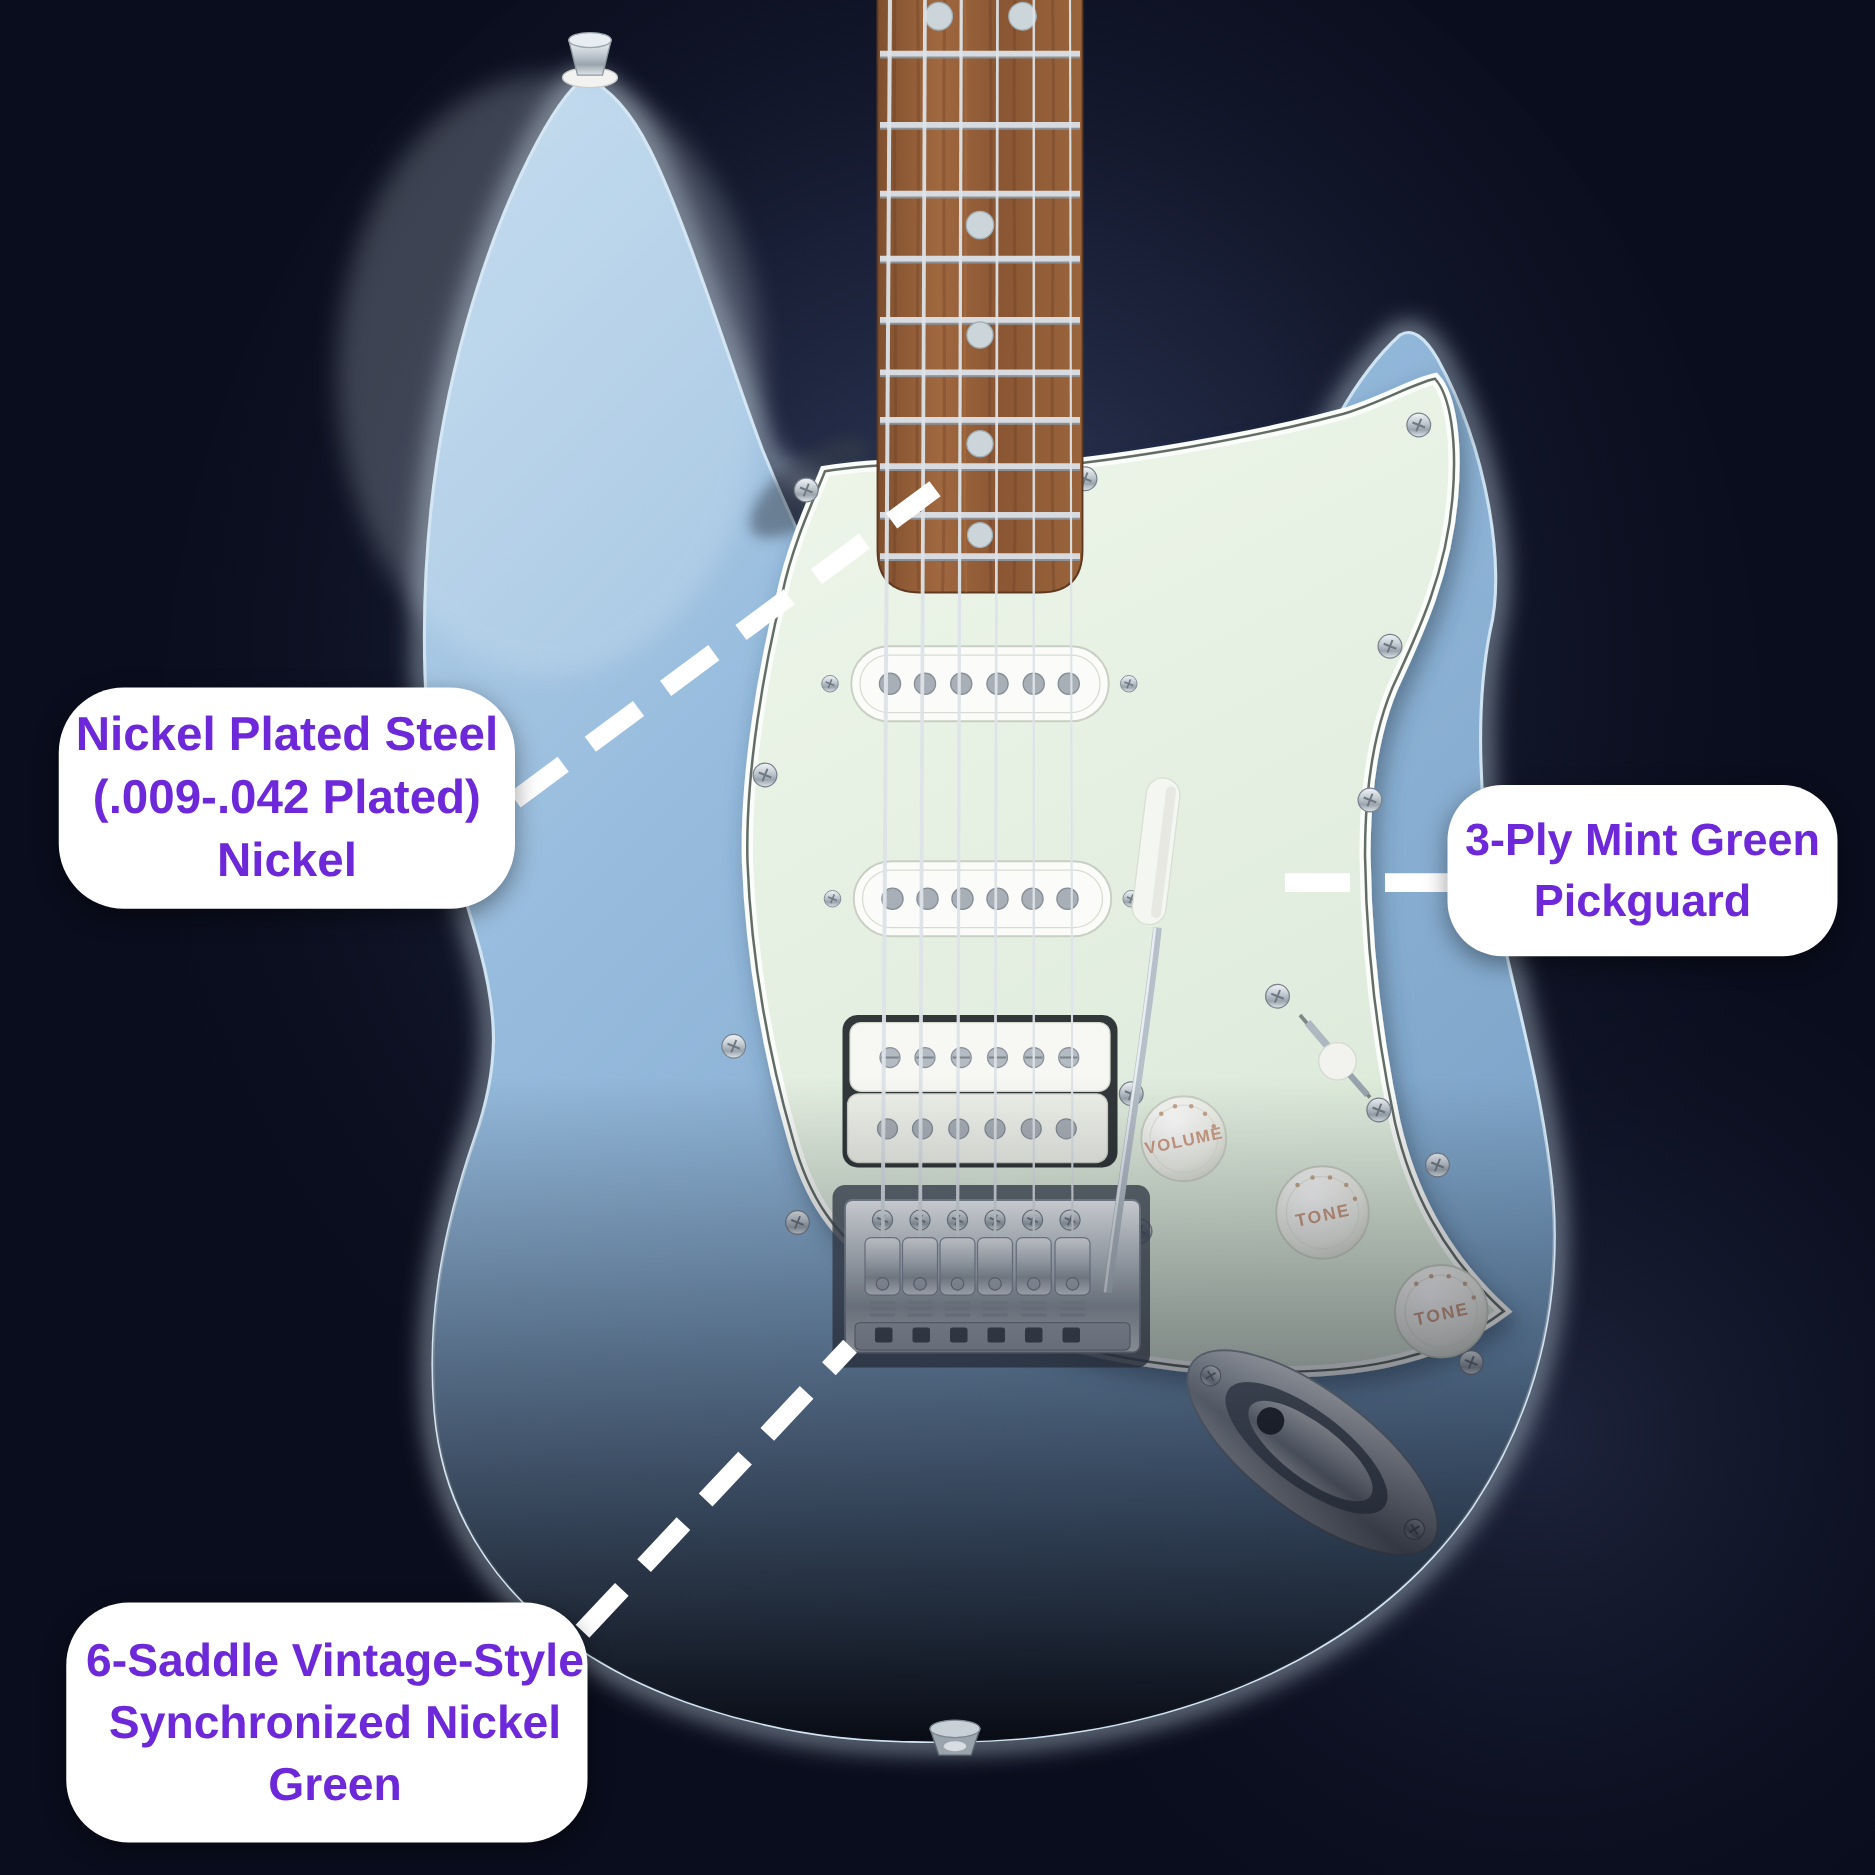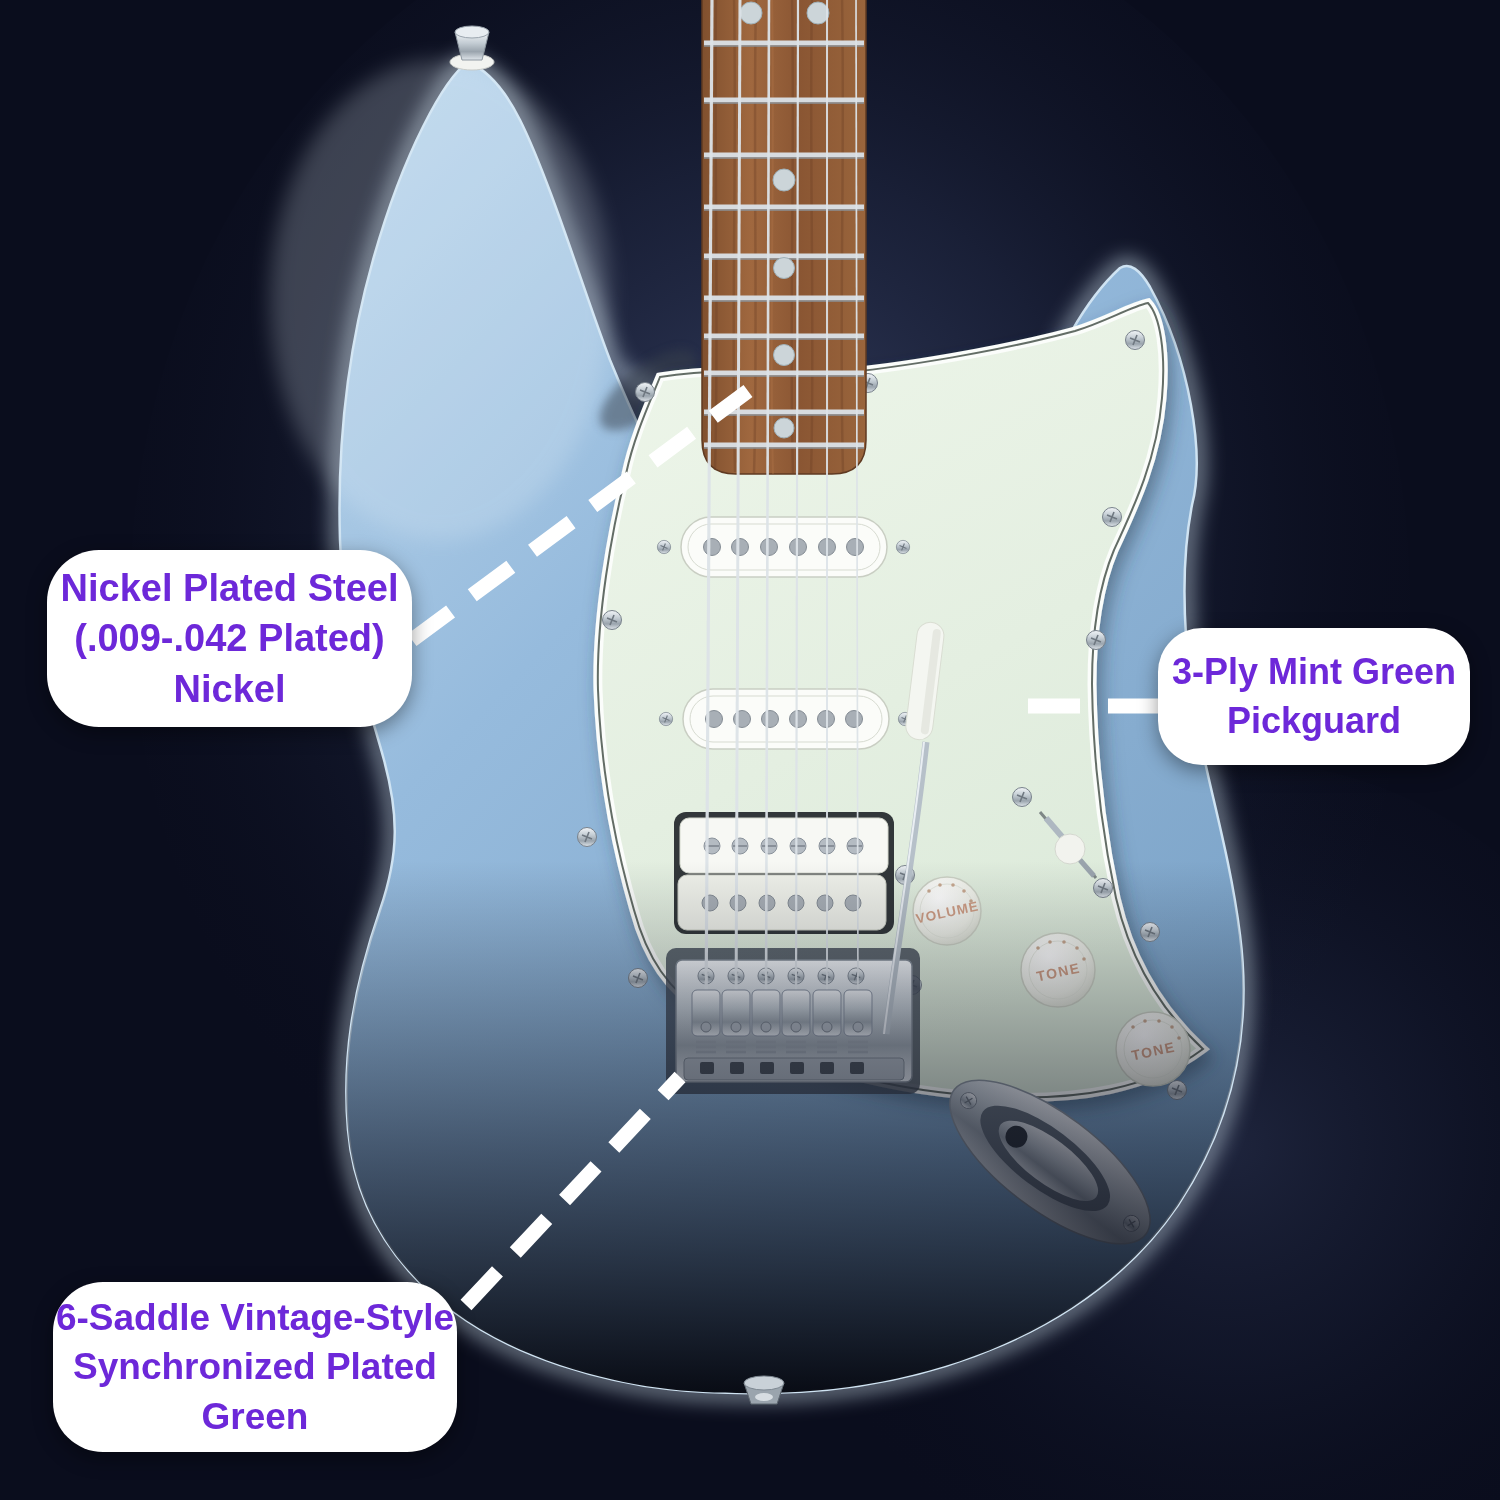--- a/index.html
+++ b/index.html
@@ -8,22 +8,22 @@
   .stage svg{position:absolute;left:0;top:0;}
   .callout{position:absolute;background:#ffffff;color:#6d28d9;
            display:flex;flex-direction:column;justify-content:center;align-items:center;
            font-weight:700;text-align:center;
            box-shadow:0 6px 20px rgba(0,0,0,0.4);}
   .callout .line{display:block;white-space:nowrap;}
   .co-strings{left:47px;top:550px;width:365px;height:177px;border-radius:52px;
               font-size:38px;line-height:1.32;}
   .co-pickguard{left:1158px;top:628px;width:312px;height:137px;border-radius:44px;
               font-size:36px;line-height:1.34;}
-  .co-bridge{left:53px;top:1282px;width:404px;height:170px;border-radius:50px;
-              font-size:37px;line-height:1.34;}
+  .co-bridge{left:53px;top:1282px;width:404px;height:192px;border-radius:50px;
+              font-size:37px;line-height:1.34;padding-left:13px;}
   svg text.knob-label{font-family:"Liberation Sans",sans-serif;font-weight:700;}
 </style>
 </head>
 <body>
 
 <div class="stage">
 <svg width="1500" height="1500" viewBox="0 0 1500 1500">
   <defs>
     <radialGradient id="glowGrad" cx="0.5" cy="0.45" r="0.55">
       <stop offset="0%" stop-color="#5a6a9a" stop-opacity="0.55"></stop>
@@ -385,16 +385,16 @@
     <span class="line">Nickel</span>
   </div>
 
   <div class="callout co-pickguard">
     <span class="line">3-Ply Mint Green</span>
     <span class="line">Pickguard</span>
   </div>
 
   <div class="callout co-bridge">
     <span class="line">6-Saddle Vintage-Style</span>
-    <span class="line">Synchronized Plated</span>
+    <span class="line">Synchronized Nickel</span>
     <span class="line">Green</span>
   </div>
 </div>
 
 </body></html>

